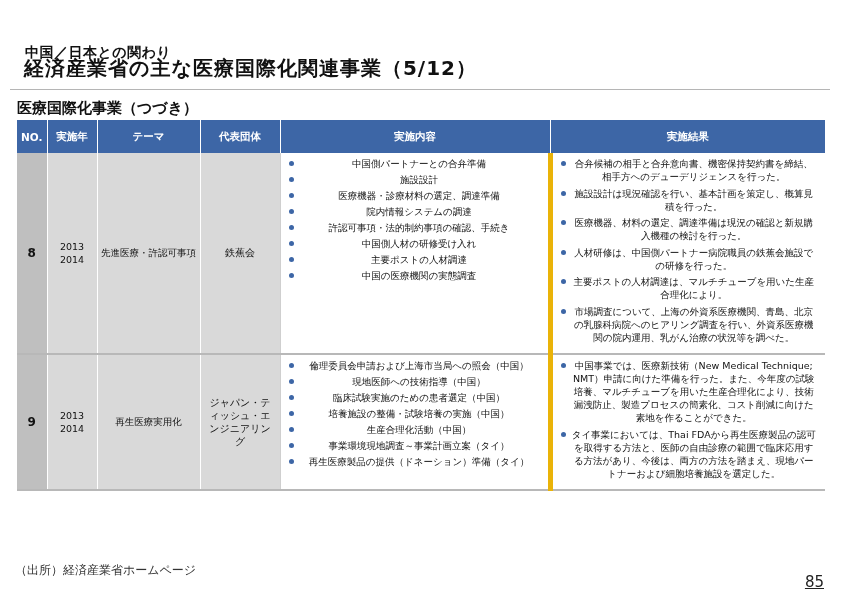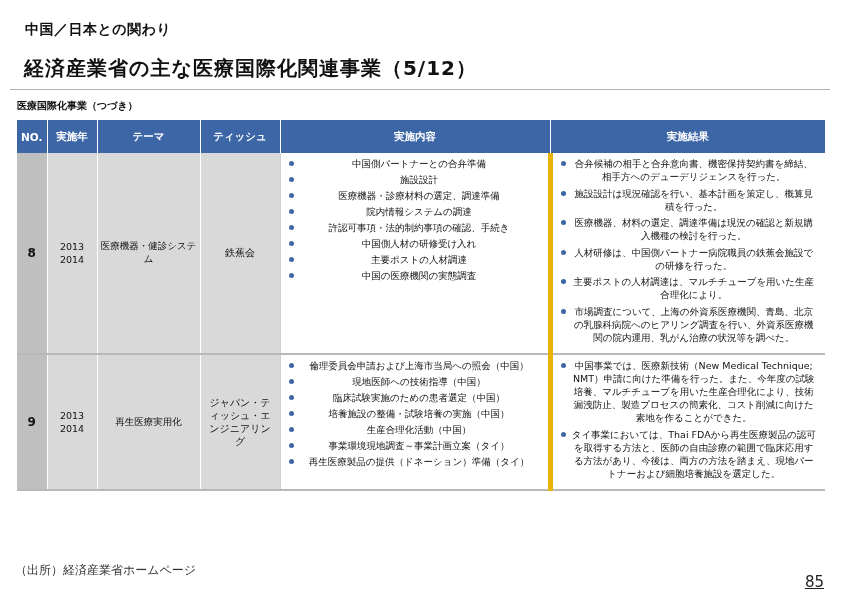--- a/index.html
+++ b/index.html
@@ -1,23 +1,23 @@
 <!DOCTYPE html>
 <html><head>
 <meta charset="utf-8">
 <style>
   html, body { margin: 0; padding: 0; }
   body {
     width: 842px; height: 595px; background: #ffffff; position: relative; overflow: hidden;
     font-family: "DejaVu Sans", "Liberation Sans", sans-serif; color: #111;
   }
-  .subtitle { position: absolute; left: 25px; top: 21px; font-size: 14px; font-weight: bold; letter-spacing: 0.5px; }
+  .subtitle { position: absolute; left: 25px; top: 44px; font-size: 14px; font-weight: bold; letter-spacing: 0.5px; }
   .title { position: absolute; left: 24px; top: 55px; font-size: 20px; font-weight: bold; letter-spacing: 1px; }
   .rule { position: absolute; left: 10px; top: 89px; width: 820px; height: 1px; background: #b5b5b5; }
-  .section { position: absolute; left: 17px; top: 99px; font-size: 10px; font-weight: bold; }
+  .section { position: absolute; left: 17px; top: 99px; font-size: 15px; font-weight: bold; }
   table.grid {
     position: absolute; left: 17px; top: 120px; width: 808px; border-collapse: collapse; table-layout: fixed;
   }
   table.grid th {
     background: #3d66a6; color: #fff; font-size: 10.5px; font-weight: bold; height: 25px; padding: 4px;
     border-left: 1px solid #ffffff; text-align: center;
   }
   table.grid th:first-child { border-left: none; }
   table.grid td {
     background: #d9d9d9; font-size: 9.5px; vertical-align: middle; text-align: center; padding: 0;
@@ -51,33 +51,33 @@
     <col style="width:103px">
     <col style="width:80px">
     <col style="width:270px">
     <col style="width:275px">
   </colgroup>
   <thead>
     <tr>
       <th>NO.</th>
       <th>実施年</th>
       <th>テーマ</th>
-      <th>ティッシュ</th>
+      <th>代表団体</th>
       <th>実施内容</th>
       <th>実施結果</th>
     </tr>
   </thead>
   <tbody>
     <tr style="height:196px">
       <td class="no">8</td>
       <td>
         <div class="year">2013</div>
         <div class="year">2014</div>
       </td>
-      <td>医療機器・健診システム</td>
+      <td>先進医療・許認可事項</td>
       <td style="font-size:10px">鉄蕉会</td>
       <td class="list">
         <ul class="bul">
           <li>中国側パートナーとの合弁準備</li>
           <li>施設設計</li>
           <li>医療機器・診療材料の選定、調達準備</li>
           <li>院内情報システムの調達</li>
           <li>許認可事項・法的制約事項の確認、手続き</li>
           <li>中国側人材の研修受け入れ</li>
           <li>主要ポストの人材調達</li>

